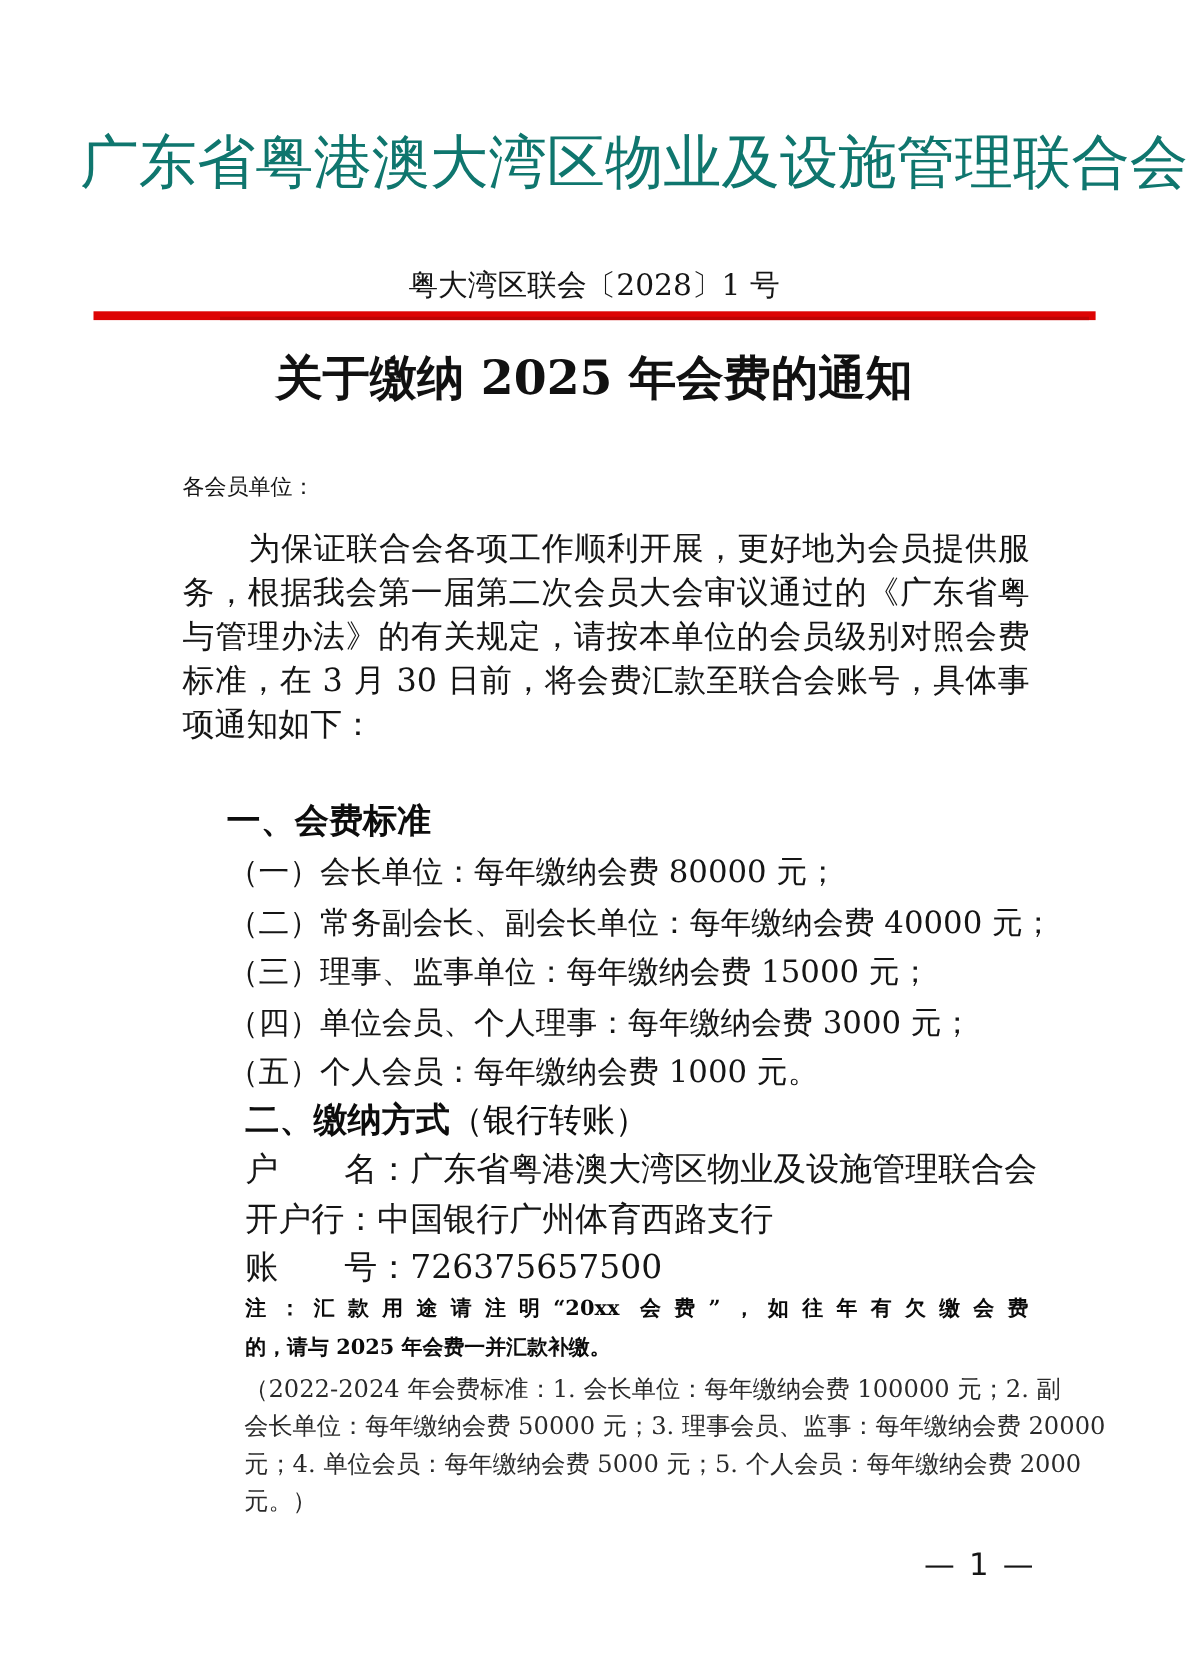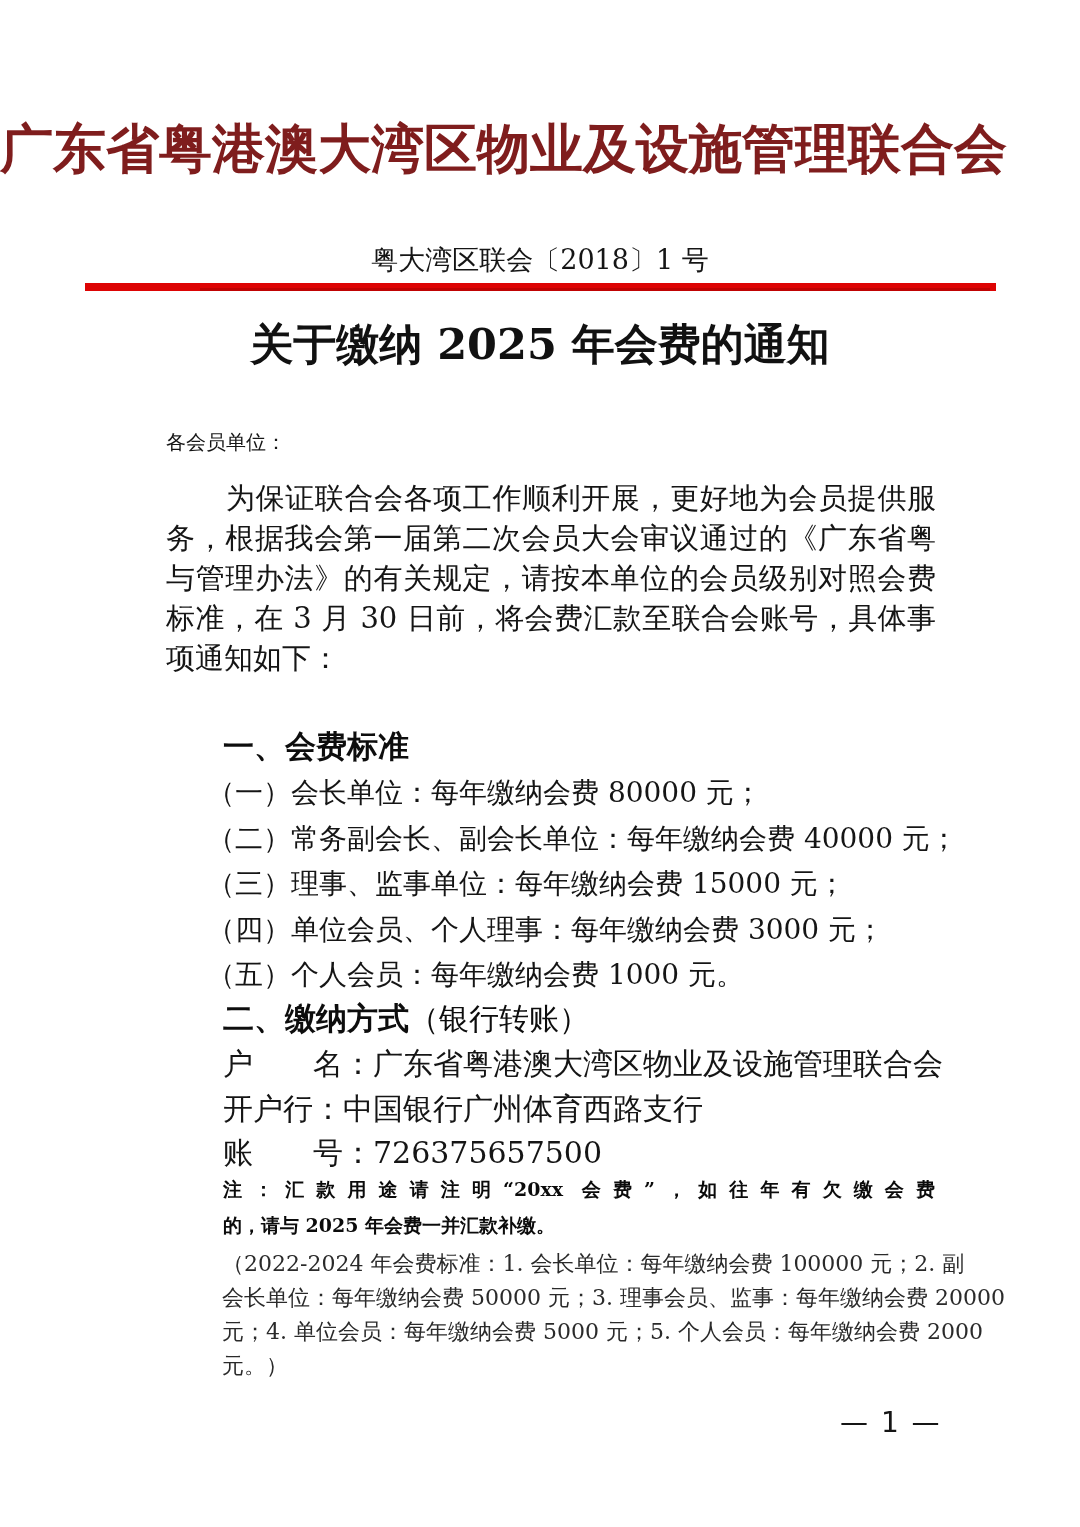--- a/index.html
+++ b/index.html
@@ -12,24 +12,24 @@
     height: 1527px;
     position: relative;
     font-family: "DejaVu Serif", "Liberation Serif", serif;
     color: #151515;
     overflow: hidden;
   }
   .abs { position: absolute; }
 
   .org-title {
     top: 108px; left: 0; width: 1080px;
-    text-align: left;
+    text-align: right;
     font-size: 53px;
-    font-weight: 700;
-    color: #7f1d1d;
+    font-weight: 400;
+    color: #0f766e;
     letter-spacing: 0px;
     line-height: 80px;
     margin: 0;
   }
   .doc-number {
     top: 242px; left: 0; width: 1080px;
     text-align: center;
     font-size: 27px;
     line-height: 36px;
   }
@@ -70,21 +70,21 @@
   }
   .indent2 { text-indent: 60px; }
 
   .sec-heading {
     font-family: "DejaVu Sans", "Liberation Sans", sans-serif;
     font-weight: 700;
     font-size: 31px;
     line-height: 40px;
     color: #0d0d0d;
   }
-  .sec1-heading { top: 726px; left: 223px; }
+  .sec1-heading { top: 726px; left: 206px; }
   .sec2-heading { top: 998px; left: 223px; }
   .sec-heading .suffix {
     font-family: Liberation Sans, sans-serif;
     font-weight: 400;
     font-size: 30px;
   }
 
   .fee-items {
     top: 770px; left: 207px; width: 760px;
     font-size: 28px;
@@ -122,21 +122,21 @@
     font-family: "DejaVu Sans", "Liberation Sans", sans-serif;
   }
 </style>
 </head>
 <body>
 
 <div>
 
   <h1 class="abs org-title">广东省粤港澳大湾区物业及设施管理联合会</h1>
 
-  <div class="abs doc-number">粤大湾区联会〔2018〕1 号</div>
+  <div class="abs doc-number">粤大湾区联会〔2028〕1 号</div>
 
   <div class="abs red-rule">
       <span class="rule-accent"></span>
     </div>
 
   <h2 class="abs notice-title">关于缴纳 2025 年会费的通知</h2>
 
   <div class="abs salutation">各会员单位：</div>
 
   <div class="abs intro">

